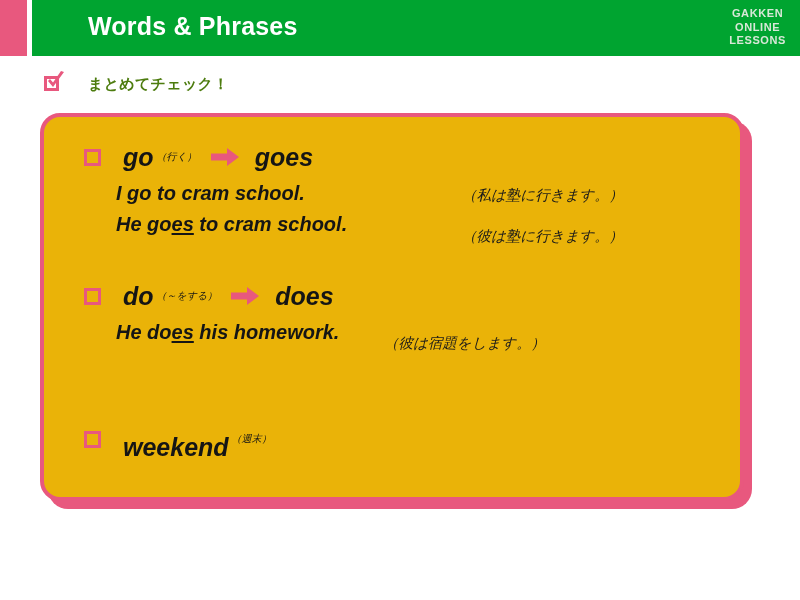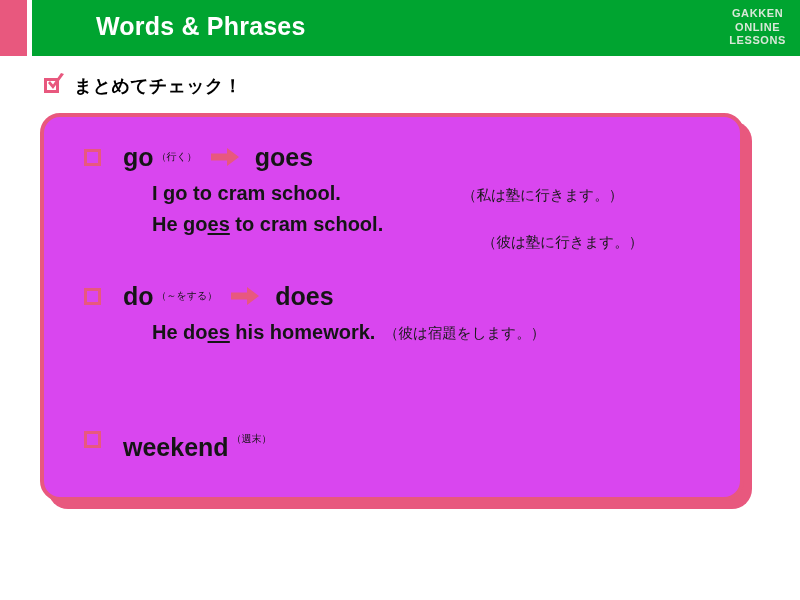--- a/index.html
+++ b/index.html
@@ -34,21 +34,21 @@
   .header-bar {
     position: absolute;
     left: 32px;
     top: 0;
     width: 768px;
     height: 56px;
     background: #00a430;
   }
   .header-title {
     position: absolute;
-    left: 96px;
+    left: 88px;
     top: 12px;
     font-size: 25px;
     font-weight: bold;
     color: #ffffff;
     letter-spacing: 0.2px;
     white-space: nowrap;
   }
   .brand {
     position: absolute;
     right: 14px;
@@ -86,24 +86,24 @@
     box-sizing: border-box;
   }
   .check-badge-icon .tick {
     position: absolute;
     left: 1px;
     top: -3px;
     width: 21px;
     height: 21px;
   }
   .check-badge-label {
-    margin-left: 10px;
-    font-size: 18px;
-    font-weight: bold;
-    color: #000000;
+    margin-left: 24px;
+    font-size: 15px;
+    font-weight: bold;
+    color: #4d7c0f;
     letter-spacing: 0.3px;
     white-space: nowrap;
   }
 
   
   .panel-wrap {
     position: absolute;
     left: 40px;
     top: 113px;
     width: 712px;
@@ -117,24 +117,25 @@
     height: 388px;
     background: #e8587e;
     border-radius: 20px;
   }
   .panel {
     position: absolute;
     left: 0;
     top: 0;
     width: 704px;
     height: 388px;
-    background: #d946ef;
+    background: #eab308;
     border: 4px solid #e8587e;
     border-radius: 20px;
     box-sizing: border-box;
+    font-style: italic;
   }
 
   
   .entry {
     position: absolute;
     left: 0;
     width: 100%;
   }
   .entry-head {
     display: flex;
@@ -175,21 +176,20 @@
     font-weight: bold;
     color: #151515;
     margin-left: 16px;
     white-space: nowrap;
   }
 
   .sentence-row {
     position: relative;
     display: flex;
     align-items: baseline;
-    padding-left: 36px;
   }
   .sentence {
     font-size: 20px;
     font-weight: bold;
     color: #151515;
     margin-left: 72px;
     white-space: nowrap;
   }
   .sentence .u { text-decoration: underline; text-underline-offset: 2px; }
   .translation {
@@ -247,39 +247,39 @@
         <div class="term-to">goes</div>
       </div>
 
       <div class="sentence-row" style="margin-top:8px;">
         <div class="sentence"><span>I go to cram school.</span><span class="u"></span><span></span></div>
         <div class="translation" style="left:418px; top:4px;">（私は塾に行きます。）</div>
       </div>
 
       <div class="sentence-row" style="margin-top:8px;">
         <div class="sentence"><span>He go</span><span class="u">es</span><span> to cram school.</span></div>
-        <div class="translation" style="left:418px; top:20px;margin-left:20px;">（彼は塾に行きます。）</div>
+        <div class="translation" style="left:418px; top:14px;">（彼は塾に行きます。）</div>
       </div>
     </div>
 
     <div class="entry" style="top:162px;">
       <div class="entry-head">
         <div class="bullet-box"></div>
         <div class="term">do</div>
         <div class="term-gloss">（～をする）</div>
         <svg class="arrow-icon" width="28" height="18" viewBox="0 0 28 18">
           <path d="M0 5.5 H16 V0 L28 9 L16 18 V12.5 H0 Z" fill="#e8587e"></path>
         </svg>
         <div class="term-to">does</div>
       </div>
 
 
       <div class="sentence-row" style="margin-top:8px;">
         <div class="sentence"><span>He do</span><span class="u">es</span><span> his homework.</span></div>
-        <div class="translation" style="left:340px; top:3px;">（彼は宿題をします。）</div>
+        <div class="translation" style="left:340px; top:13px;">（彼は宿題をします。）</div>
       </div>
     </div>
 
     <div class="entry" style="top:305px;">
       <div class="entry-head">
         <div class="bullet-box"></div>
         <div class="weekend-term">weekend</div>
         <div class="term-gloss">（週末）</div>
       </div>
     </div>

